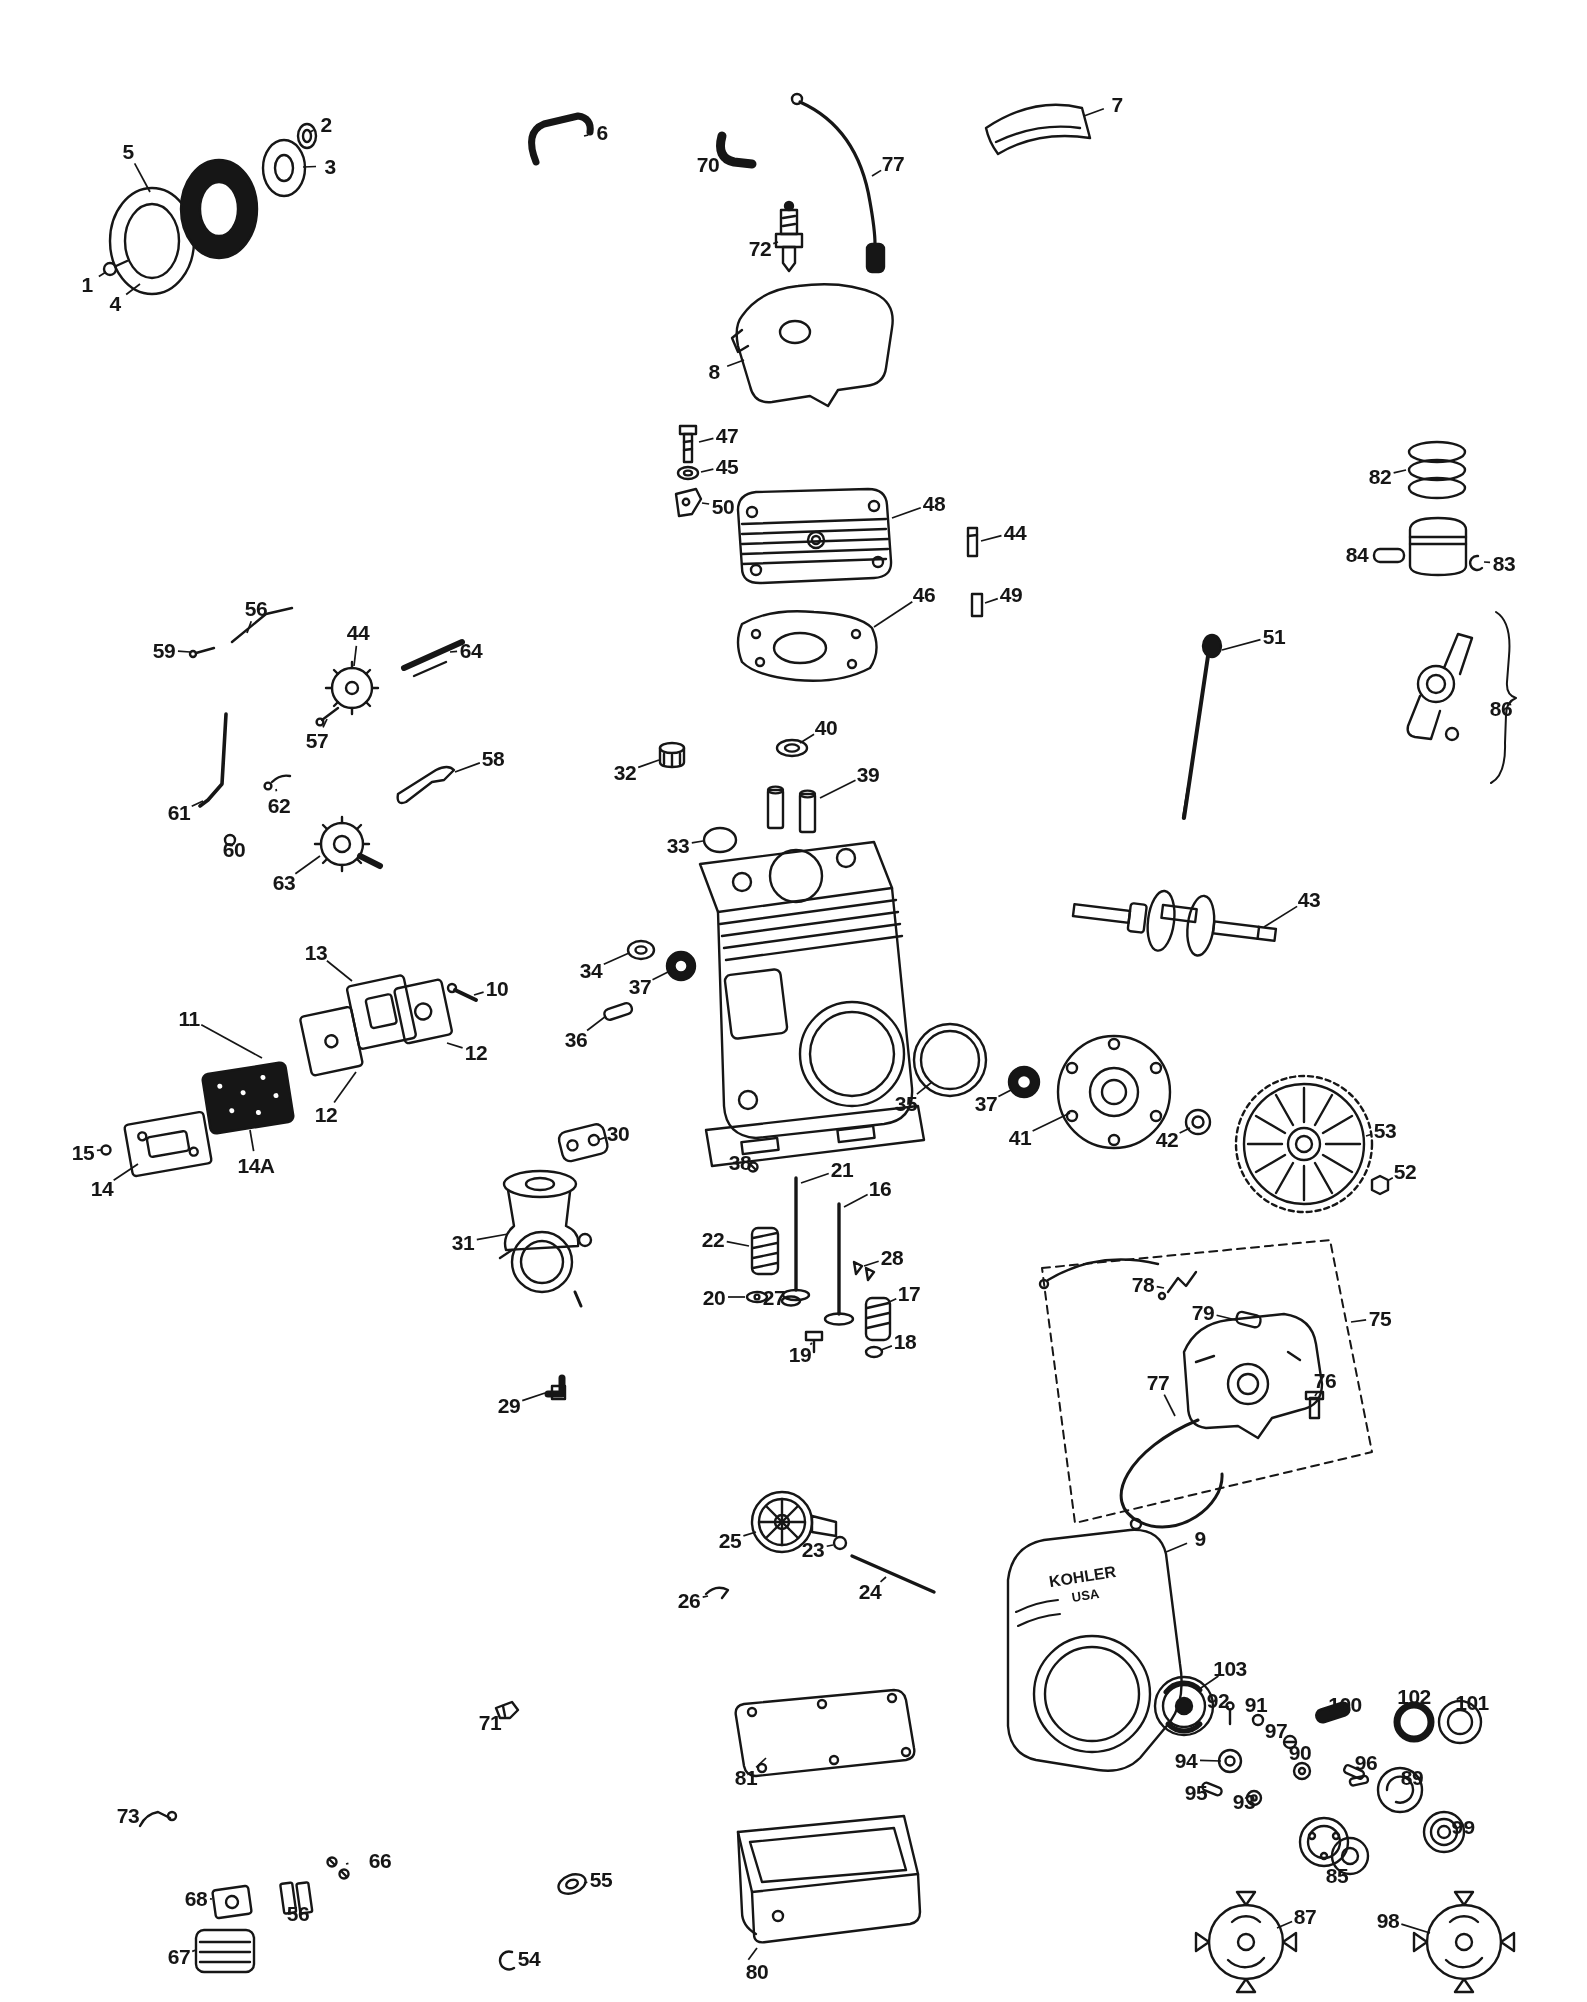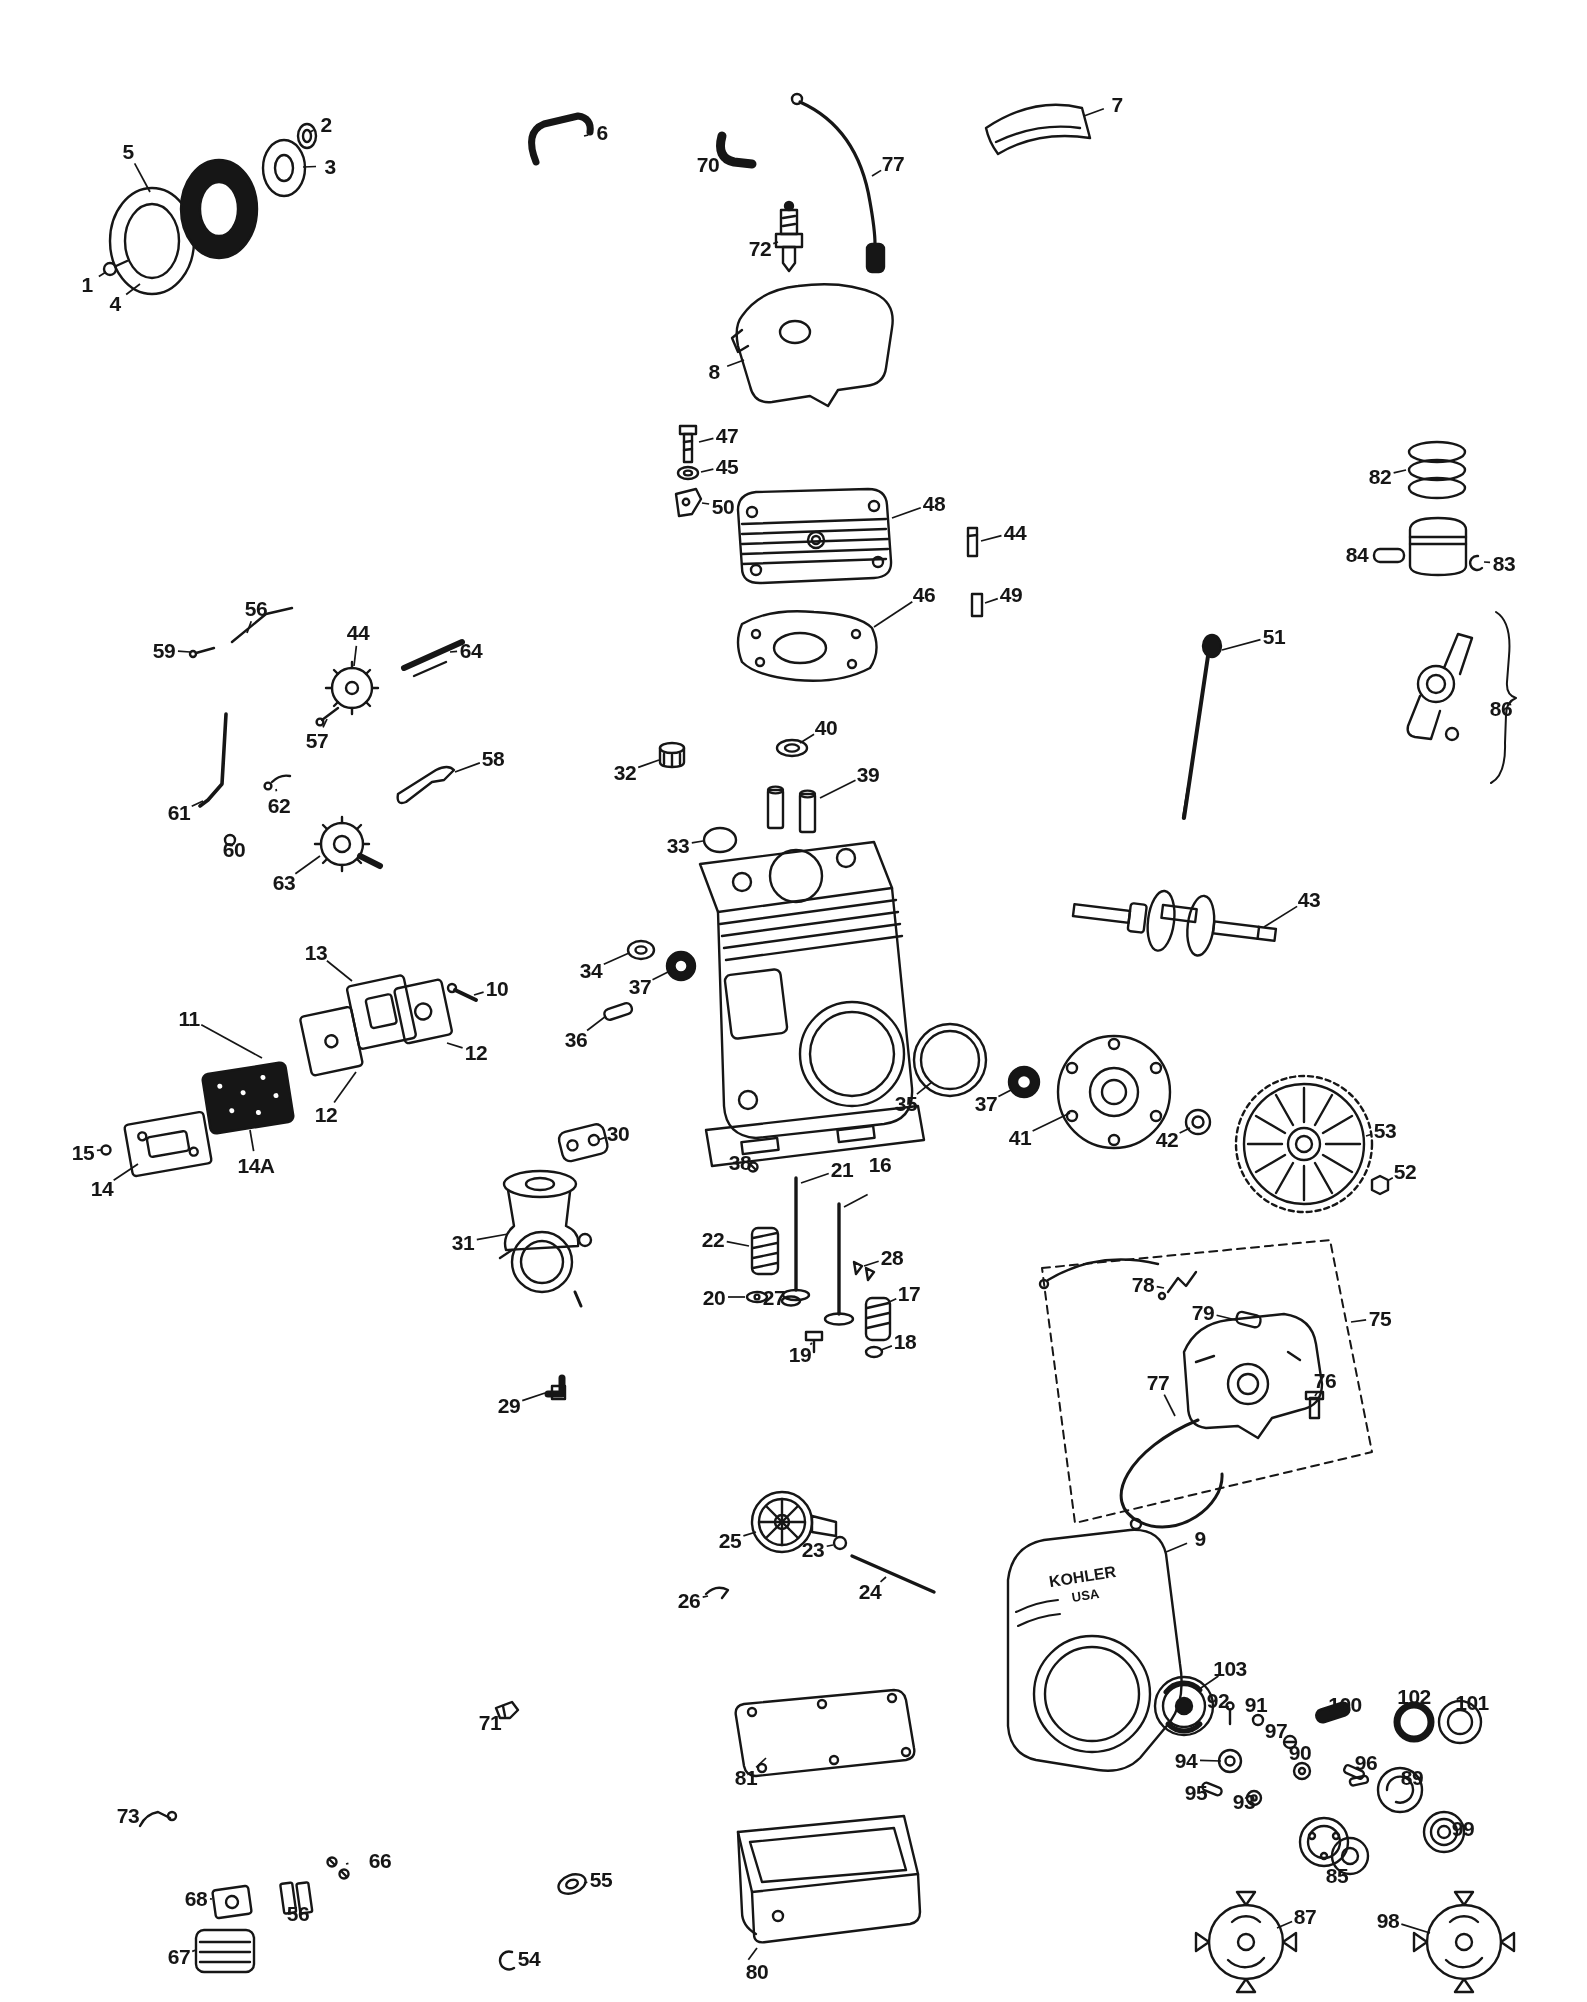--- a/index.html
+++ b/index.html
@@ -631,21 +631,21 @@
       <div class="part-label" style="left: 189px; top: 1018px;">11</div>
       <div class="part-label" style="left: 476px; top: 1052px;">12</div>
       <div class="part-label" style="left: 326px; top: 1114px;">12</div>
       <div class="part-label" style="left: 256px; top: 1165px;">14A</div>
       <div class="part-label" style="left: 83px; top: 1152px;">15</div>
       <div class="part-label" style="left: 102px; top: 1188px;">14</div>
       <div class="part-label" style="left: 618px; top: 1133px;">30</div>
       <div class="part-label" style="left: 463px; top: 1242px;">31</div>
       <div class="part-label" style="left: 740px; top: 1162px;">38</div>
       <div class="part-label" style="left: 842px; top: 1169px;">21</div>
-      <div class="part-label" style="left: 880px; top: 1164px;">16</div>
+      <div class="part-label" style="left: 880px; top: 1188px;">16</div>
       <div class="part-label" style="left: 713px; top: 1239px;">22</div>
       <div class="part-label" style="left: 892px; top: 1257px;">28</div>
       <div class="part-label" style="left: 714px; top: 1297px;">20</div>
       <div class="part-label" style="left: 774px; top: 1297px;">27</div>
       <div class="part-label" style="left: 909px; top: 1293px;">17</div>
       <div class="part-label" style="left: 800px; top: 1354px;">19</div>
       <div class="part-label" style="left: 905px; top: 1341px;">18</div>
       <div class="part-label" style="left: 509px; top: 1405px;">29</div>
       <div class="part-label" style="left: 1143px; top: 1284px;">78</div>
       <div class="part-label" style="left: 1203px; top: 1312px;">79</div>
@@ -665,21 +665,21 @@
       <div class="part-label" style="left: 1345px; top: 1704px;">100</div>
       <div class="part-label" style="left: 1414px; top: 1696px;">102</div>
       <div class="part-label" style="left: 1472px; top: 1702px;">101</div>
       <div class="part-label" style="left: 1276px; top: 1730px;">97</div>
       <div class="part-label" style="left: 1186px; top: 1760px;">94</div>
       <div class="part-label" style="left: 1300px; top: 1752px;">90</div>
       <div class="part-label" style="left: 1366px; top: 1762px;">96</div>
       <div class="part-label" style="left: 1412px; top: 1777px;">89</div>
       <div class="part-label" style="left: 1196px; top: 1792px;">95</div>
       <div class="part-label" style="left: 1244px; top: 1801px;">93</div>
-      <div class="part-label" style="left: 1463px; top: 1828px;">99</div>
+      <div class="part-label" style="left: 1463px; top: 1828px; font-family: Liberation Mono, monospace;">99</div>
       <div class="part-label" style="left: 1337px; top: 1875px;">85</div>
       <div class="part-label" style="left: 1305px; top: 1916px;">87</div>
       <div class="part-label" style="left: 1388px; top: 1920px;">98</div>
       <div class="part-label" style="left: 128px; top: 1815px;">73</div>
       <div class="part-label" style="left: 380px; top: 1860px;">66</div>
       <div class="part-label" style="left: 196px; top: 1898px;">68</div>
       <div class="part-label" style="left: 298px; top: 1913px;">56</div>
       <div class="part-label" style="left: 179px; top: 1956px;">67</div>
       <div class="part-label" style="left: 601px; top: 1879px;">55</div>
       <div class="part-label" style="left: 529px; top: 1958px;">54</div>

